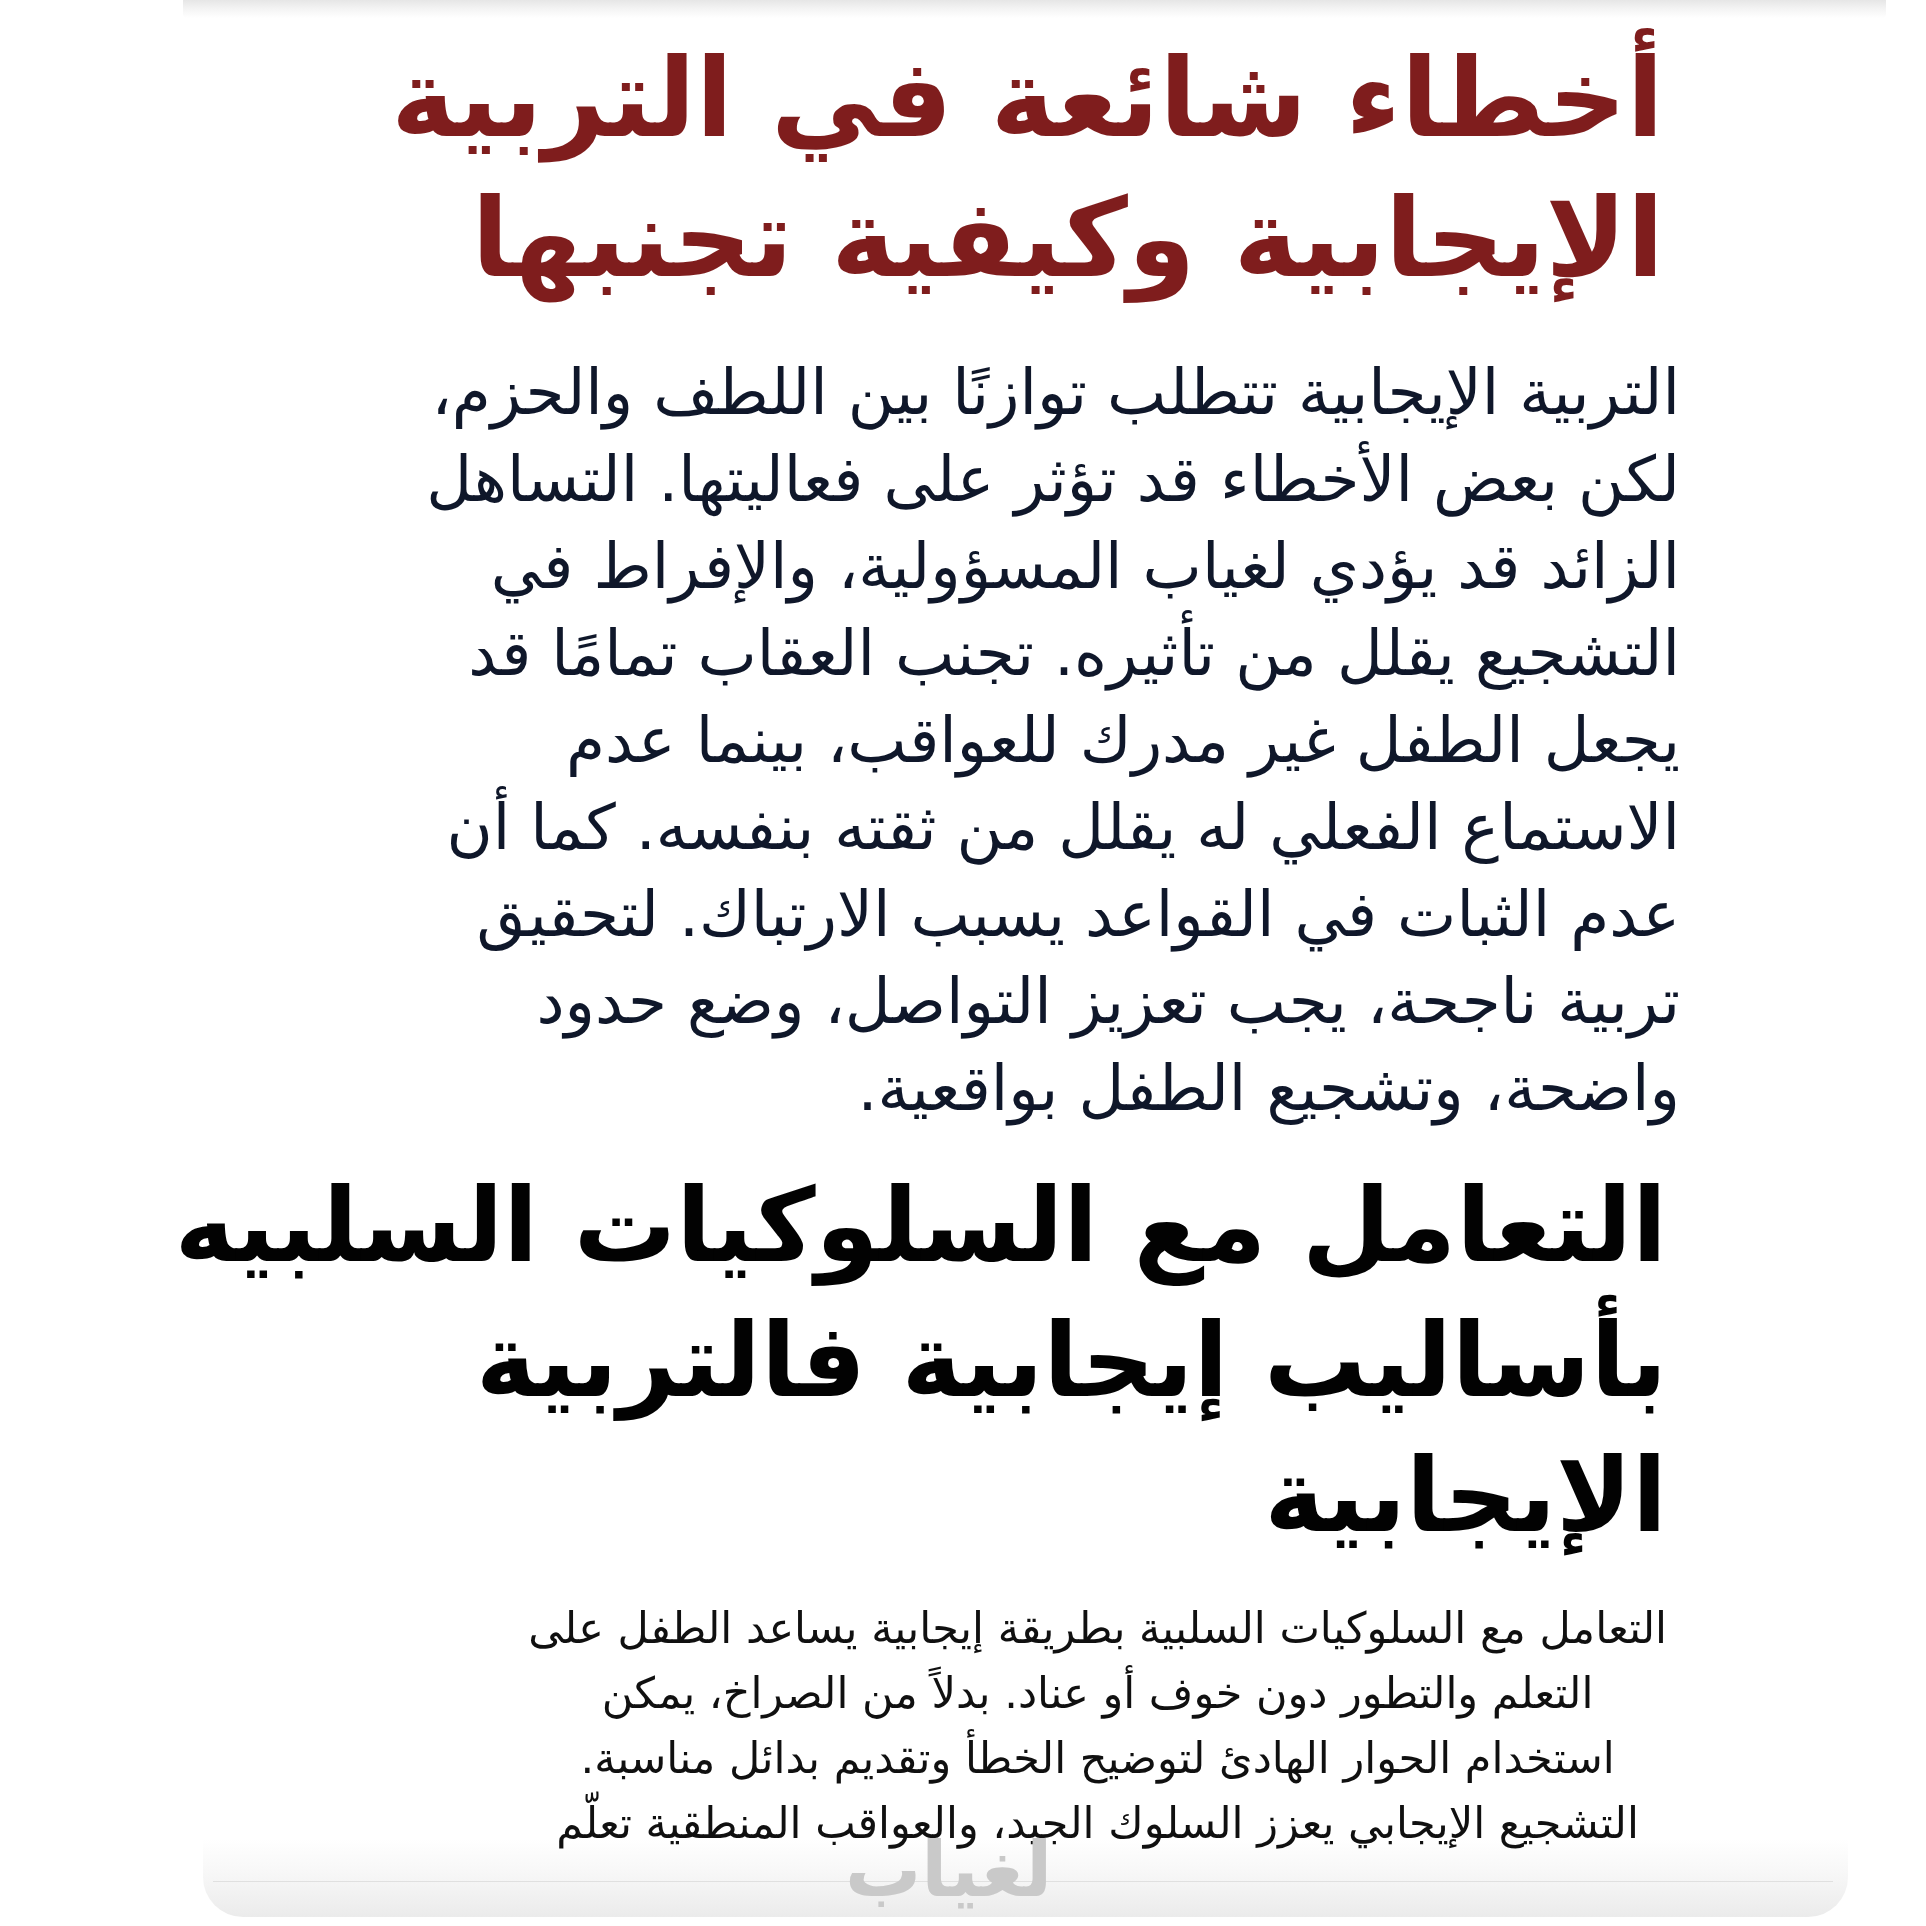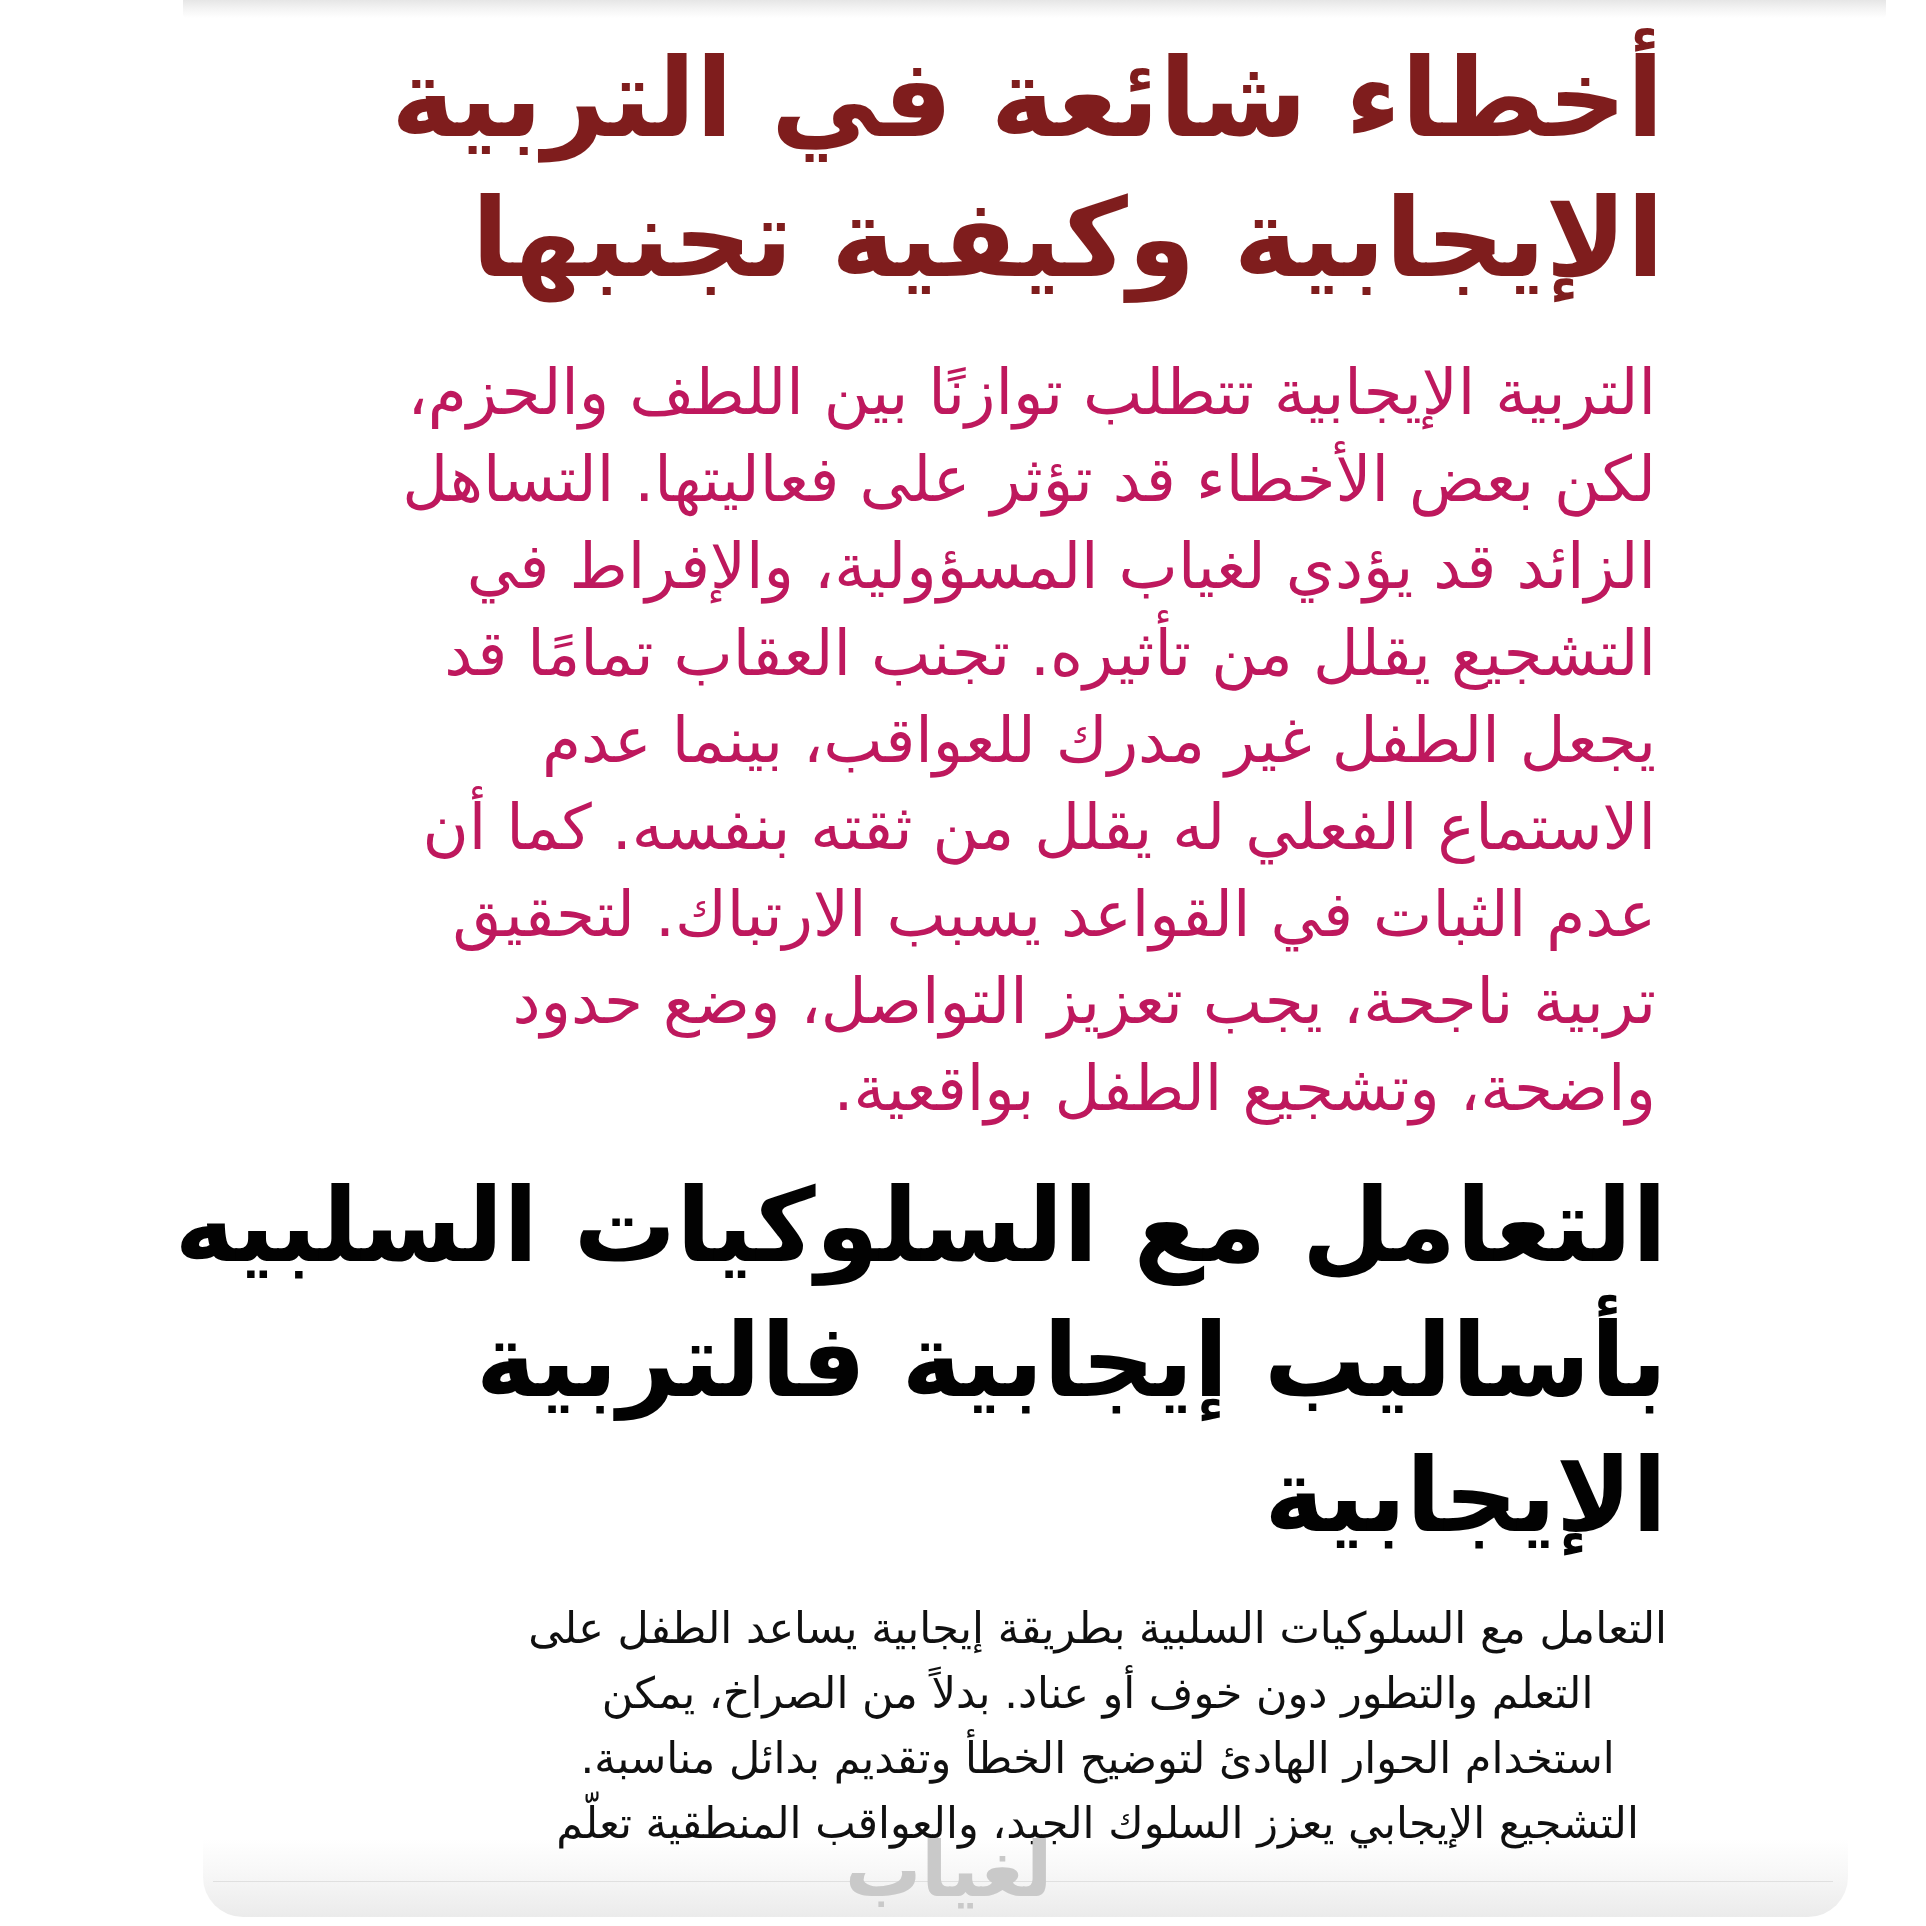--- a/index.html
+++ b/index.html
@@ -40,25 +40,25 @@
   .doc-title {
     top: 29px;
     right: 262px;
     font-size: 109px;
     line-height: 140px;
     font-weight: 700;
     color: #7f1d1d;
   }
   .intro-paragraph {
     top: 349px;
-    right: 270px;
+    right: 246px;
     font-size: 63px;
     line-height: 87px;
     font-weight: 400;
-    color: #be185d;
+    color: #0f172a;
   }
   .section-heading {
     top: 1158px;
     right: 259px;
     font-size: 102px;
     line-height: 135px;
     font-weight: 700;
     color: #020202;
   }
   .section-paragraph {

